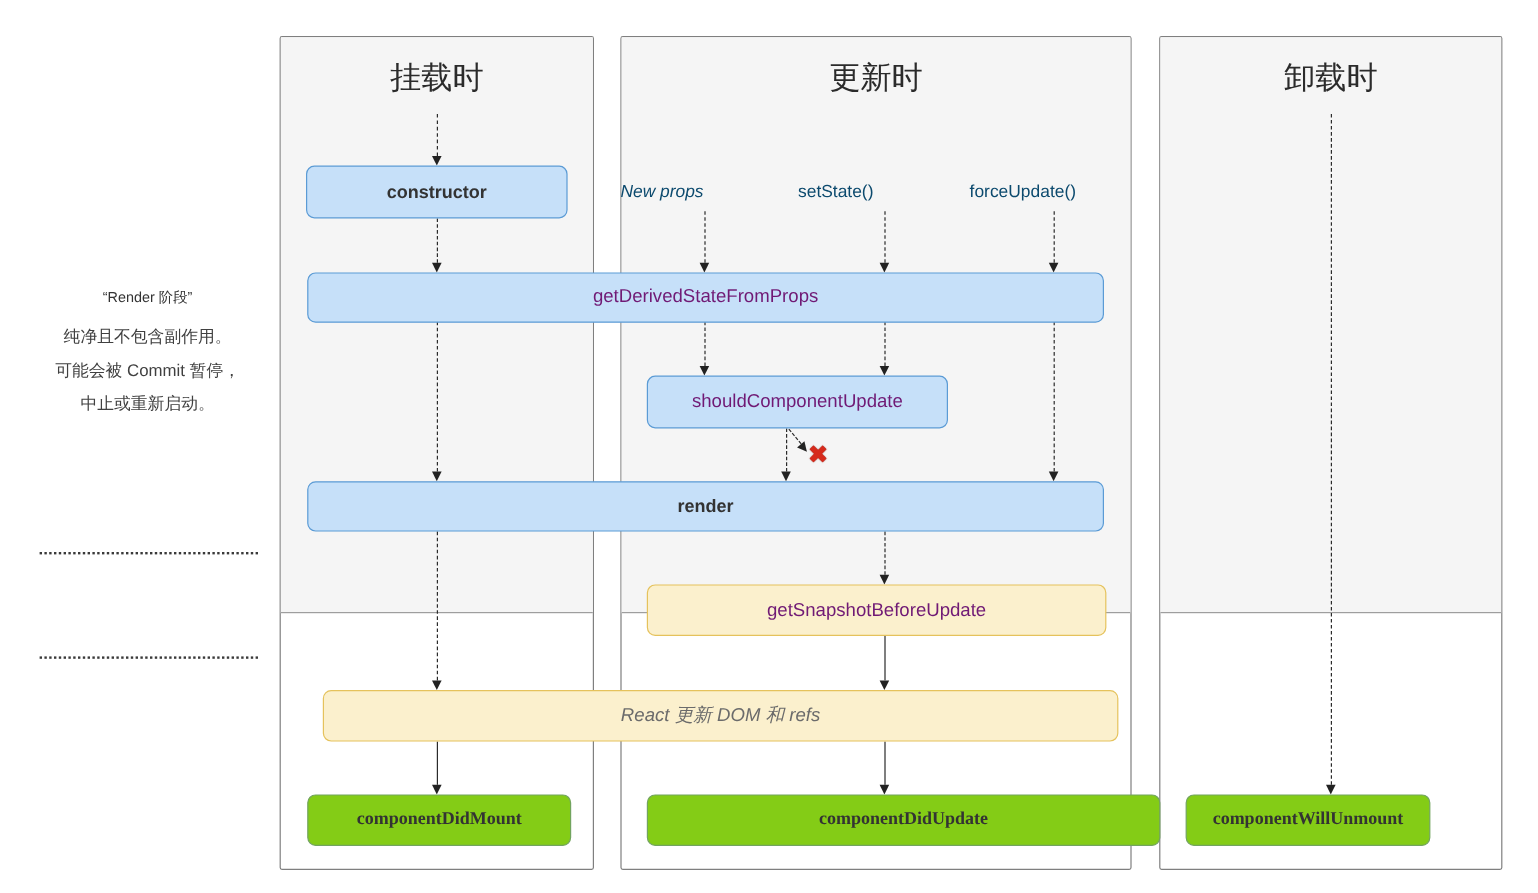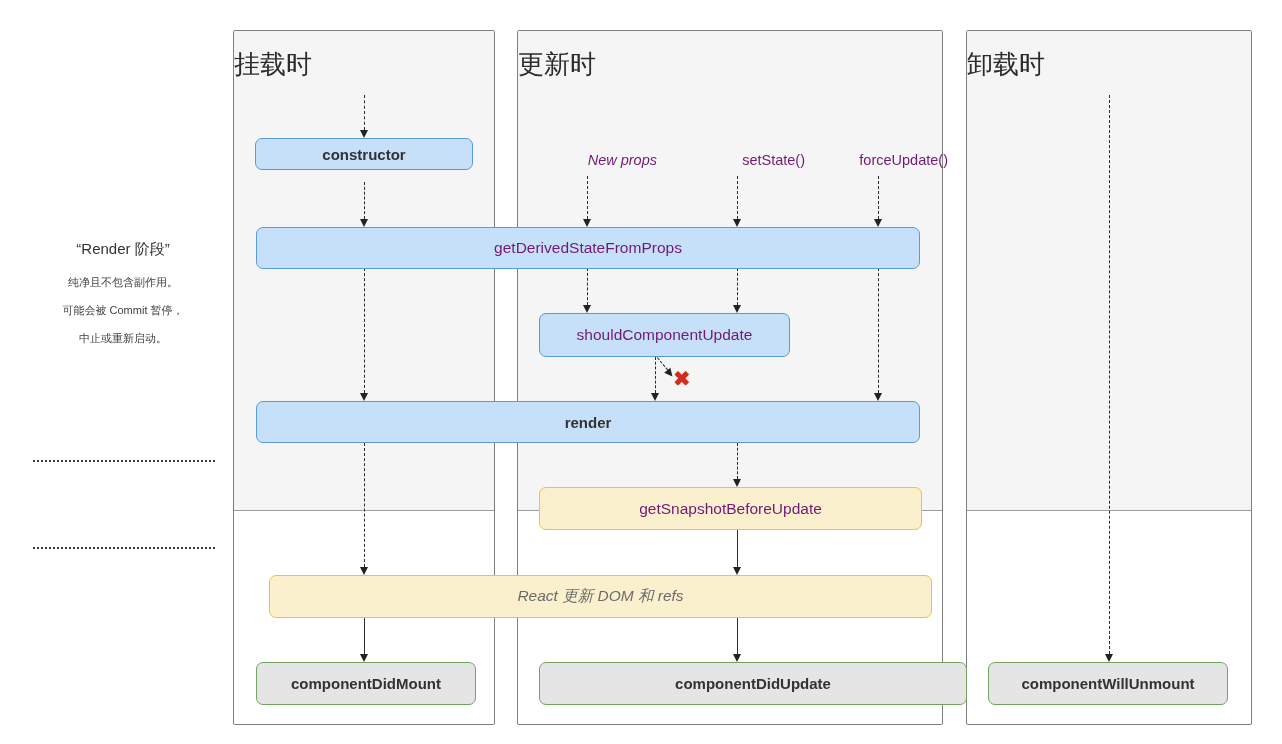--- a/index.html
+++ b/index.html
@@ -2,48 +2,48 @@
 <html><head>
 <meta charset="utf-8">
 <style>
   html,body{margin:0;padding:0;background:#ffffff;}
   body{font-family:"Liberation Sans","DejaVu Sans",sans-serif;}
   .stage{position:relative;width:1282px;height:744px;background:#ffffff;overflow:hidden;}
 
   
   .side{position:absolute;left:23px;top:0;width:200px;height:744px;}
   .side-sec{position:absolute;left:0;width:200px;text-align:center;color:#3d3d3d;}
-  .side-title{font-size:15px;color:#333;margin-bottom:9px;}
-  .side-line{font-size:11px;line-height:28px;color:#404040;}
+  .side-title{font-size:12px;color:#333;margin-bottom:9px;}
+  .side-line{font-size:14px;line-height:28px;color:#404040;}
   .dotline{position:absolute;left:10px;width:182px;border-top:2px dotted #3a3a3a;height:0;}
 
   
   .panel{position:absolute;top:30px;height:695px;background:#ffffff;border:1px solid #7f7f7f;border-radius:2px;box-sizing:border-box;}
   .panel-gray{position:absolute;top:0;left:0;right:0;height:479px;background:#f5f5f5;border-bottom:1px solid #9e9e9e;}
-  .panel-title{position:absolute;top:16px;left:0;right:0;font-size:26px;color:#2b2b2b;}
+  .panel-title{position:absolute;top:16px;left:0;right:0;text-align:center;font-size:26px;color:#2b2b2b;}
 
   
   .arrow{position:absolute;width:0;border-left:1px dashed #2b2b2b;}
   .arrow.solid{border-left-style:solid;}
   .arrow::after{content:"";position:absolute;bottom:-8px;left:-5px;width:0;height:0;
     border:4.5px solid transparent;border-bottom:none;border-top:8px solid #222;}
   .branch{transform:rotate(-40deg);transform-origin:0 0;}
 
   
   .box{position:absolute;box-sizing:border-box;border-radius:7px;display:flex;align-items:center;justify-content:center;
        font-size:15.5px;cursor:pointer;}
   .blue{background:#c6e0f9;border:1px solid #5b9bd5;}
   .yellow{background:#fbf0cd;border:1px solid #e5c25c;}
-  .green{background:#e5e5e5;border:1px solid #72a45f;}
+  .green{background:#84cc16;border:1px solid #72a45f;font-family:Liberation Serif, serif;}
   .bold{font-weight:bold;color:#333;font-size:15px;}
   .graytext{color:#701a75;}
   .itgray{color:#6b6b6b;font-style:italic;margin-left:12px;}
 
   
-  .trigger{position:absolute;top:152px;width:140px;text-align:right;font-size:14.5px;color:#701a75;cursor:pointer;}
+  .trigger{position:absolute;top:152px;width:140px;text-align:left;font-size:14.5px;color:#0c4a6e;cursor:pointer;}
   .trigger.italic{font-style:italic;}
 
   .cancel{position:absolute;font-size:21px;font-weight:bold;color:#d62a1c;text-shadow:0 0 1px #7a1208;}
 </style>
 </head>
 <body>
 
 <div class="stage">
 
   <div class="side">
@@ -89,23 +89,23 @@
   <div class="arrow" style="left:655px;top:357px;height:36px"></div>
   <div class="arrow branch" style="left:657px;top:358px;height:16px"></div>
   <div class="arrow" style="left:737px;top:443px;height:36px"></div>
   <div class="arrow solid" style="left:737px;top:530px;height:37px"></div>
   <div class="arrow solid" style="left:737px;top:618px;height:36px"></div>
 
   <div class="arrow" style="left:1109px;top:95px;height:559px"></div>
 
   <div class="cancel" style="left:673px;top:367px">✖</div>
 
-  <div class="box blue bold" style="left:255px;top:138px;width:218px;height:32px">constructor</div>
+  <div class="box blue bold" style="left:255px;top:138px;width:218px;height:44px">constructor</div>
   <div class="box blue graytext" style="left:256px;top:227px;width:664px;height:42px">getDerivedStateFromProps</div>
   <div class="box blue graytext" style="left:539px;top:313px;width:251px;height:44px">shouldComponentUpdate</div>
   <div class="box blue bold" style="left:256px;top:401px;width:664px;height:42px">render</div>
   <div class="box yellow graytext" style="left:539px;top:487px;width:383px;height:43px">getSnapshotBeforeUpdate</div>
   <div class="box yellow itgray" style="left:257px;top:575px;width:663px;height:43px">React 更新 DOM 和 refs</div>
   <div class="box green bold" style="left:256px;top:662px;width:220px;height:43px">componentDidMount</div>
   <div class="box green bold" style="left:539px;top:662px;width:428px;height:43px">componentDidUpdate</div>
-  <div class="box green bold" style="left:988px;top:662px;width:240px;height:43px">componentWillUnmount</div>
+  <div class="box green bold" style="left:988px;top:662px;width:204px;height:43px">componentWillUnmount</div>
 
 </div>
 
 </body></html>

